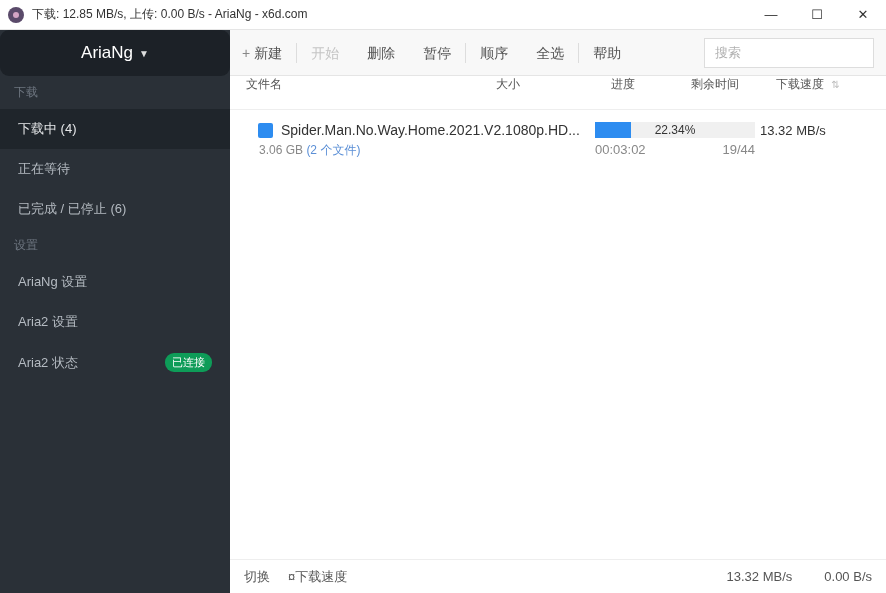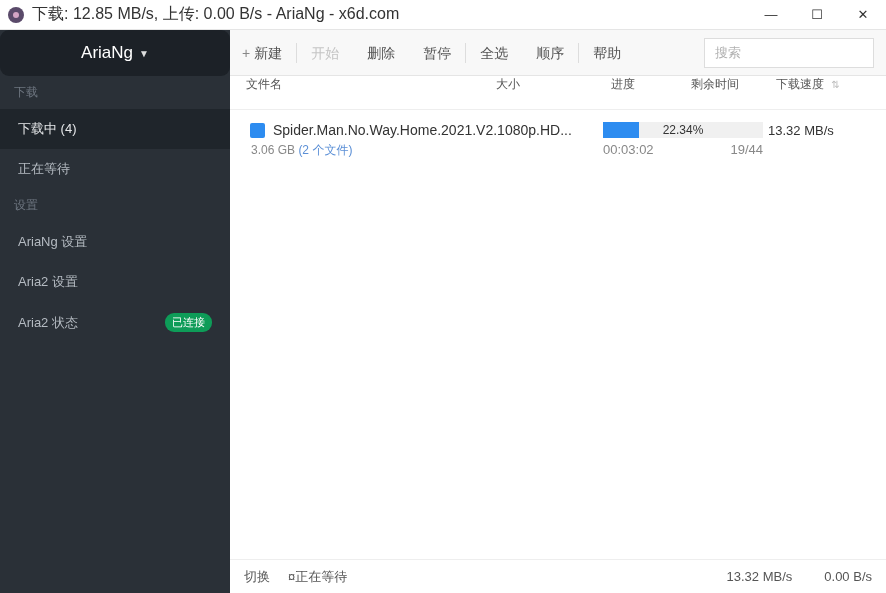--- a/index.html
+++ b/index.html
@@ -1,20 +1,20 @@
 <!DOCTYPE html>
 <html><head>
 <meta charset="utf-8">
 <style>
 * { margin: 0; padding: 0; box-sizing: border-box; font-family: "Microsoft YaHei", "Segoe UI", sans-serif; }
 body { width: 886px; height: 593px; background: #fff; overflow: hidden; }
 .titlebar { height: 30px; background: #fff; display: flex; align-items: center; padding-left: 8px; border-bottom: 1px solid #e5e5e5; }
 .titlebar-icon { width: 16px; height: 16px; border-radius: 50%; background: #5a4a6a; margin-right: 8px; display: flex; align-items: center; justify-content: center; }
 .titlebar-icon::after { content: ""; width: 6px; height: 6px; border-radius: 50%; background: #d4a5c5; }
-.titlebar-title { font-size: 16px; color: #333; flex: 1; }
+.titlebar-title { font-size: 12px; color: #333; flex: 1; }
 .titlebar-btns { display: flex; }
 .titlebar-btn { width: 46px; height: 30px; display: flex; align-items: center; justify-content: center; font-size: 13px; color: #333; cursor: pointer; }
 
 .app { display: flex; height: 563px; }
 .sidebar { width: 230px; background: #2a3037; color: #b5bbc2; display: flex; flex-direction: column; }
 .brand { height: 46px; background: #1c2127; color: #fff; font-size: 17px; font-weight: 500; display: flex; align-items: center; justify-content: center; border-radius: 9px; }
 .brand-caret { font-size: 10px; margin-left: 6px; opacity: .85; }
 .sidebar-section { font-size: 12px; color: #6e7680; padding: 8px 14px; }
 .sidebar-item { font-size: 13px; padding: 11px 18px; cursor: pointer; display: flex; align-items: center; justify-content: space-between; }
 .sidebar-item.active { background: #1f252b; color: #e6e8ea; }
@@ -32,21 +32,21 @@
 
 .table-header { height: 34px; border-bottom: 1px solid #eee; display: flex; align-items: flex-start; font-size: 12px; color: #555; padding: 0 12px; }
 .col-name { flex: 1; padding-left: 4px; }
 .col-size { width: 115px; }
 .col-progress { width: 80px; }
 .col-remain { width: 85px; }
 .col-speed { width: 98px; text-align: left; }
 .sort-ic { font-size: 10px; color: #bbb; margin-left: 4px; }
 
 .rows { flex: 1; overflow: auto; }
-.row { padding: 12px 20px 10px; display: flex; align-items: flex-start; cursor: pointer; }
+.row { padding: 12px 28px 10px; display: flex; align-items: flex-start; cursor: pointer; }
 .row-left { flex: 1; min-width: 0; }
 .row-file { display: flex; align-items: center; font-size: 14px; color: #333; }
 .file-ic { width: 15px; height: 15px; background: #2d8cf0; border-radius: 2px; margin-right: 8px; flex-shrink: 0; }
 .file-name { white-space: nowrap; overflow: hidden; text-overflow: ellipsis; }
 .row-meta { font-size: 12px; color: #888; margin-top: 4px; padding-left: 1px; }
 .row-meta .files-link { color: #5b8fd6; }
 .row-right { display: flex; align-items: flex-start; }
 .progress-cell { width: 165px; }
 .progress-bar { width: 160px; height: 16px; background: #f0f0f0; position: relative; margin-bottom: 4px; }
 .progress-fill { height: 100%; background: #2d8cf0; }
@@ -78,20 +78,23 @@
       <span>AriaNg</span>
       <span class="brand-caret">▼</span>
     </div>
     <div class="sidebar-section">下载</div>
     <div class="sidebar-item active">
       <span>下载中 (4)</span>
     </div>
     <div class="sidebar-item">
       <span>正在等待</span>
     </div>
+    <div class="sidebar-item">
+      <span>已完成 / 已停止 (6)</span>
+    </div>
     <div class="sidebar-section">设置</div>
     <div class="sidebar-item">
       <span>AriaNg 设置</span>
     </div>
     <div class="sidebar-item">
       <span>Aria2 设置</span>
     </div>
     <div class="sidebar-item">
       <span>Aria2 状态</span>
       <span class="badge-conn">已连接</span>
@@ -100,22 +103,22 @@
 
   <div class="main">
     <div class="toolbar">
       <span style="color:#888;font-size:14px;">+</span>
       <div class="toolbar-btn primary" style="padding-left:4px;">新建</div>
       <div class="toolbar-sep"></div>
       <div class="toolbar-btn disabled">开始</div>
       <div class="toolbar-btn">删除</div>
       <div class="toolbar-btn">暂停</div>
       <div class="toolbar-sep"></div>
+      <div class="toolbar-btn">顺序</div>
       <div class="toolbar-btn">全选</div>
-      <div class="toolbar-btn">顺序</div>
       <div class="toolbar-sep"></div>
       <div class="toolbar-btn">帮助</div>
       <div class="toolbar-spacer"></div>
       <input class="search-box" placeholder="搜索" style="">
     </div>
 
     <div class="table-header">
       <div class="col-name">文件名</div>
       <div class="col-size">大小</div>
       <div class="col-progress">进度</div>
@@ -149,19 +152,19 @@
               <span>19/44</span>
             </div>
           </div>
           <div class="speed-cell">13.32 MB/s</div>
         </div>
       </div>
     </div>
 
     <div class="statusbar">
       <div class="statusbar-item">切换</div>
-      <div class="statusbar-item">¤正在等待</div>
+      <div class="statusbar-item">¤下载速度</div>
       <div class="statusbar-spacer"></div>
       <div class="statusbar-val">13.32 MB/s</div>
       <div class="statusbar-val">0.00 B/s</div>
     </div>
   </div>
 </div>
 
 </body></html>

